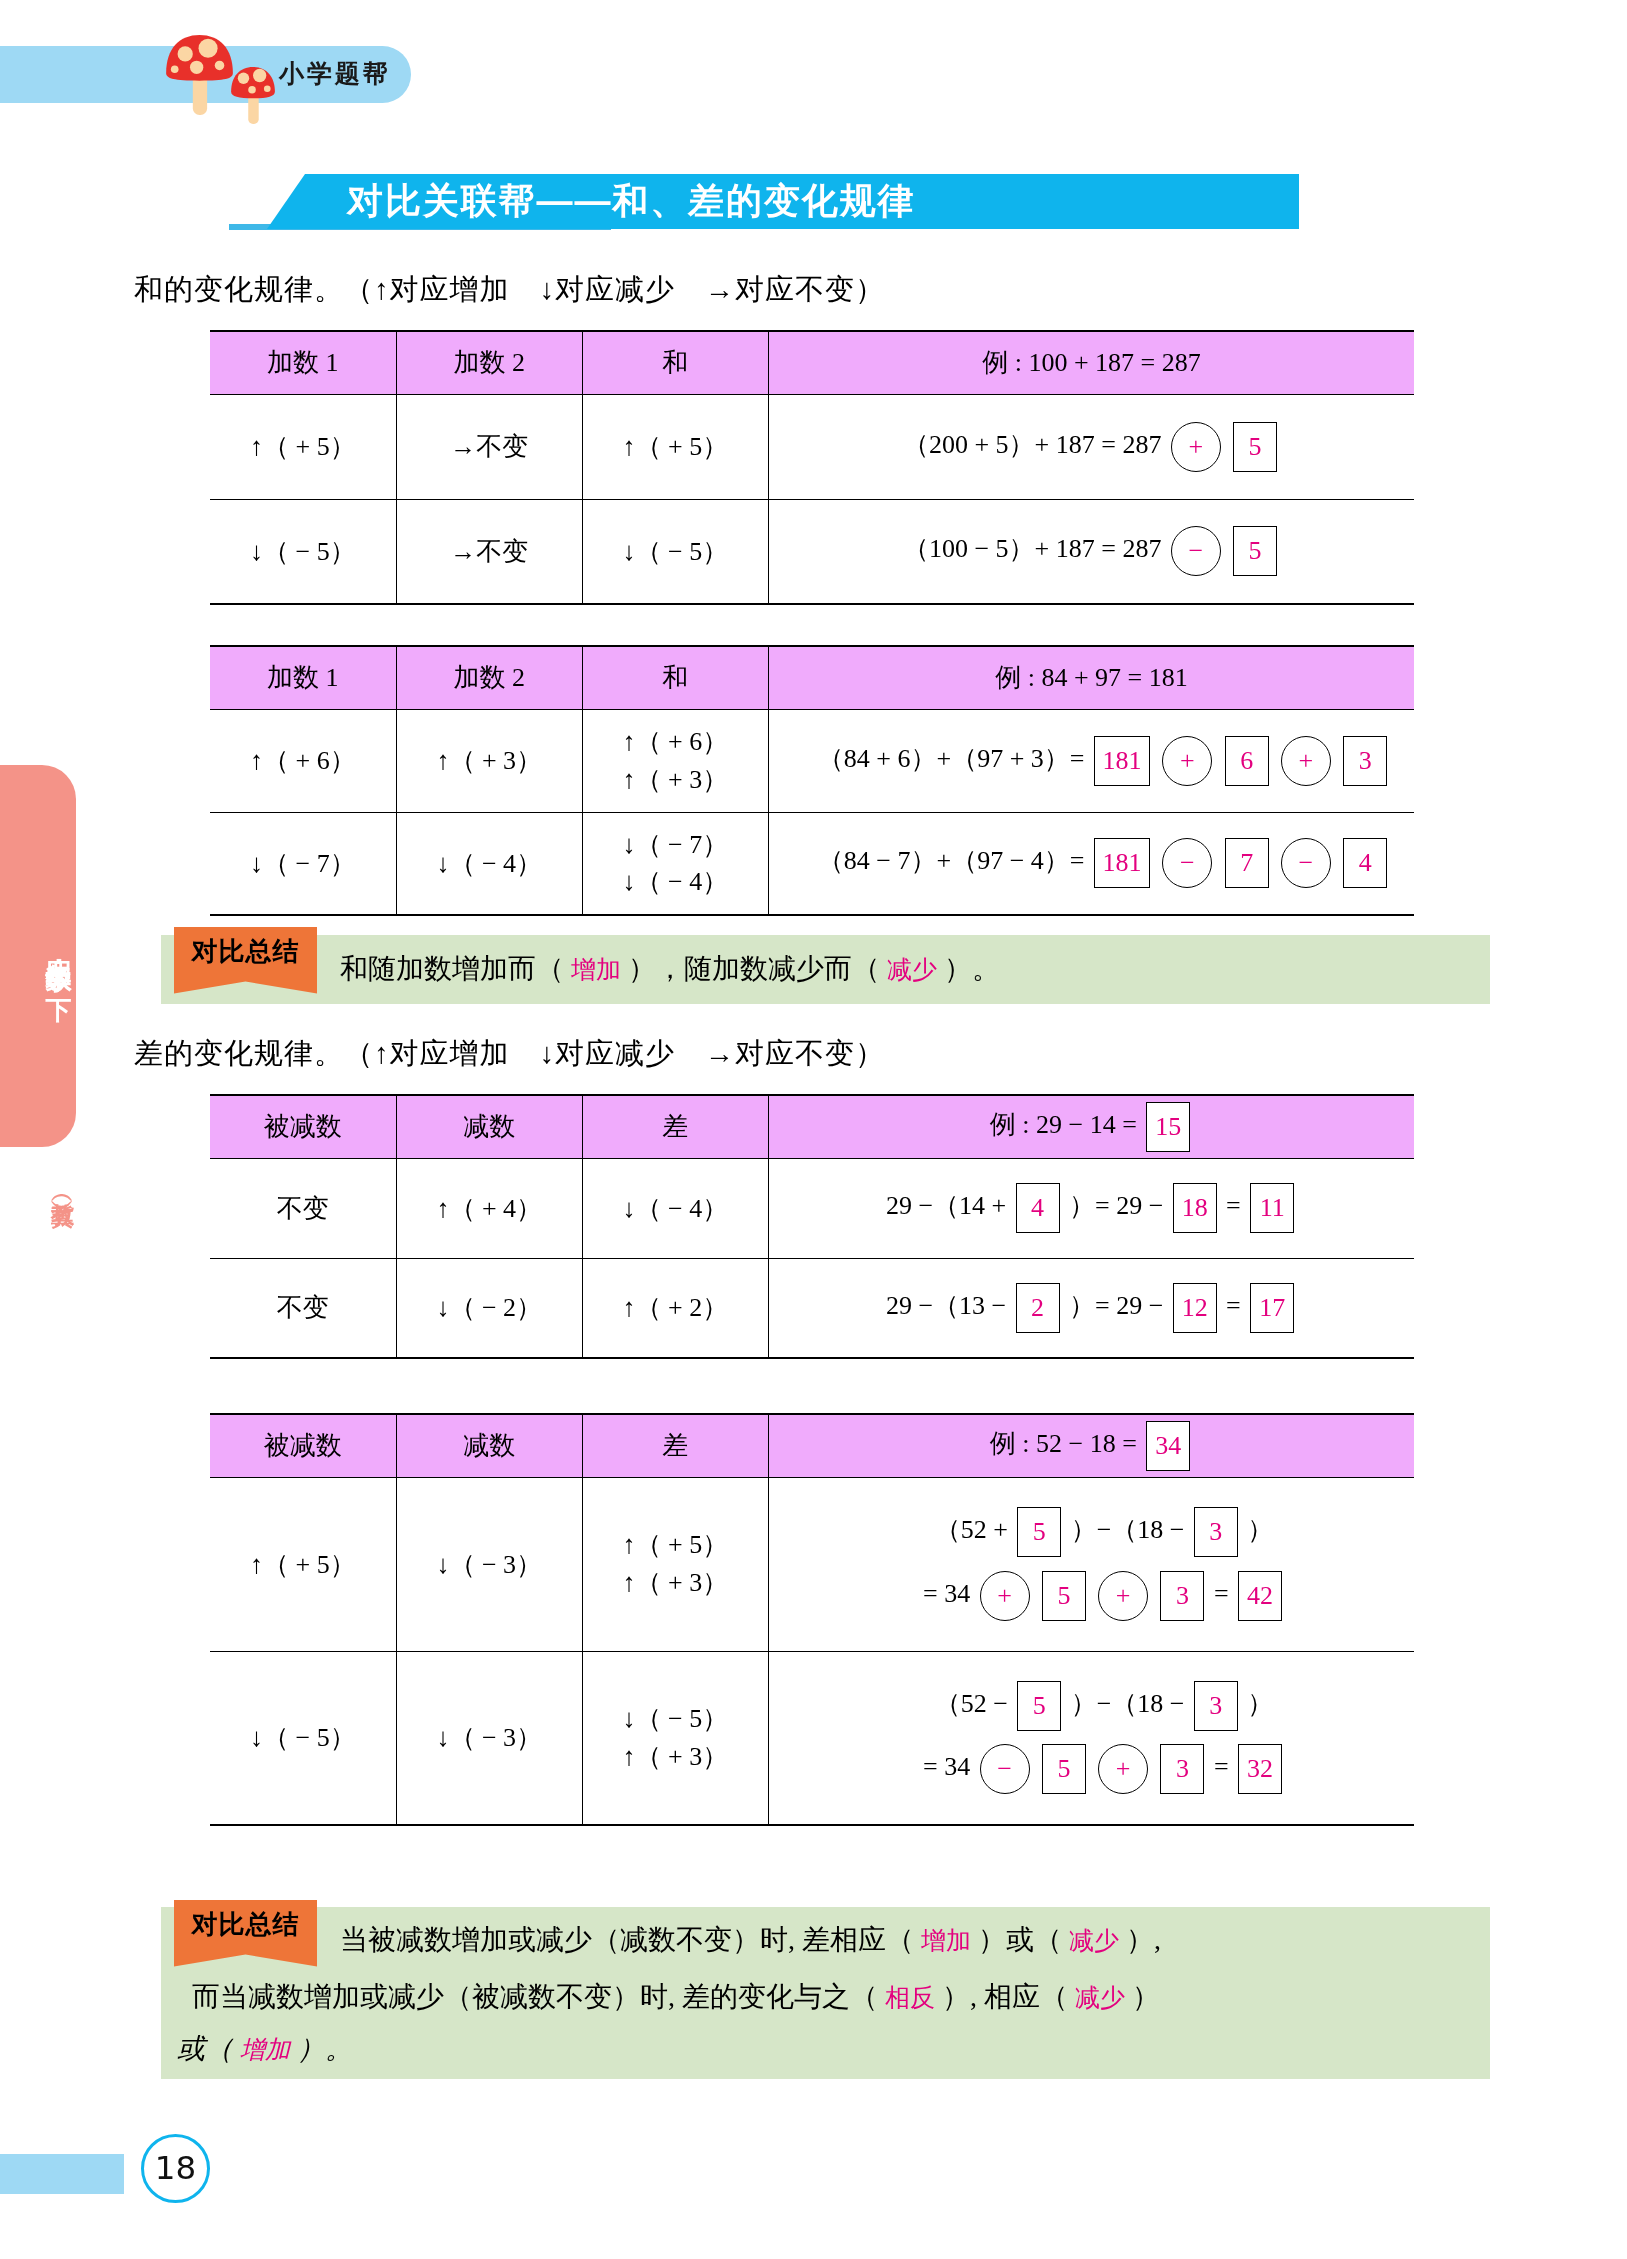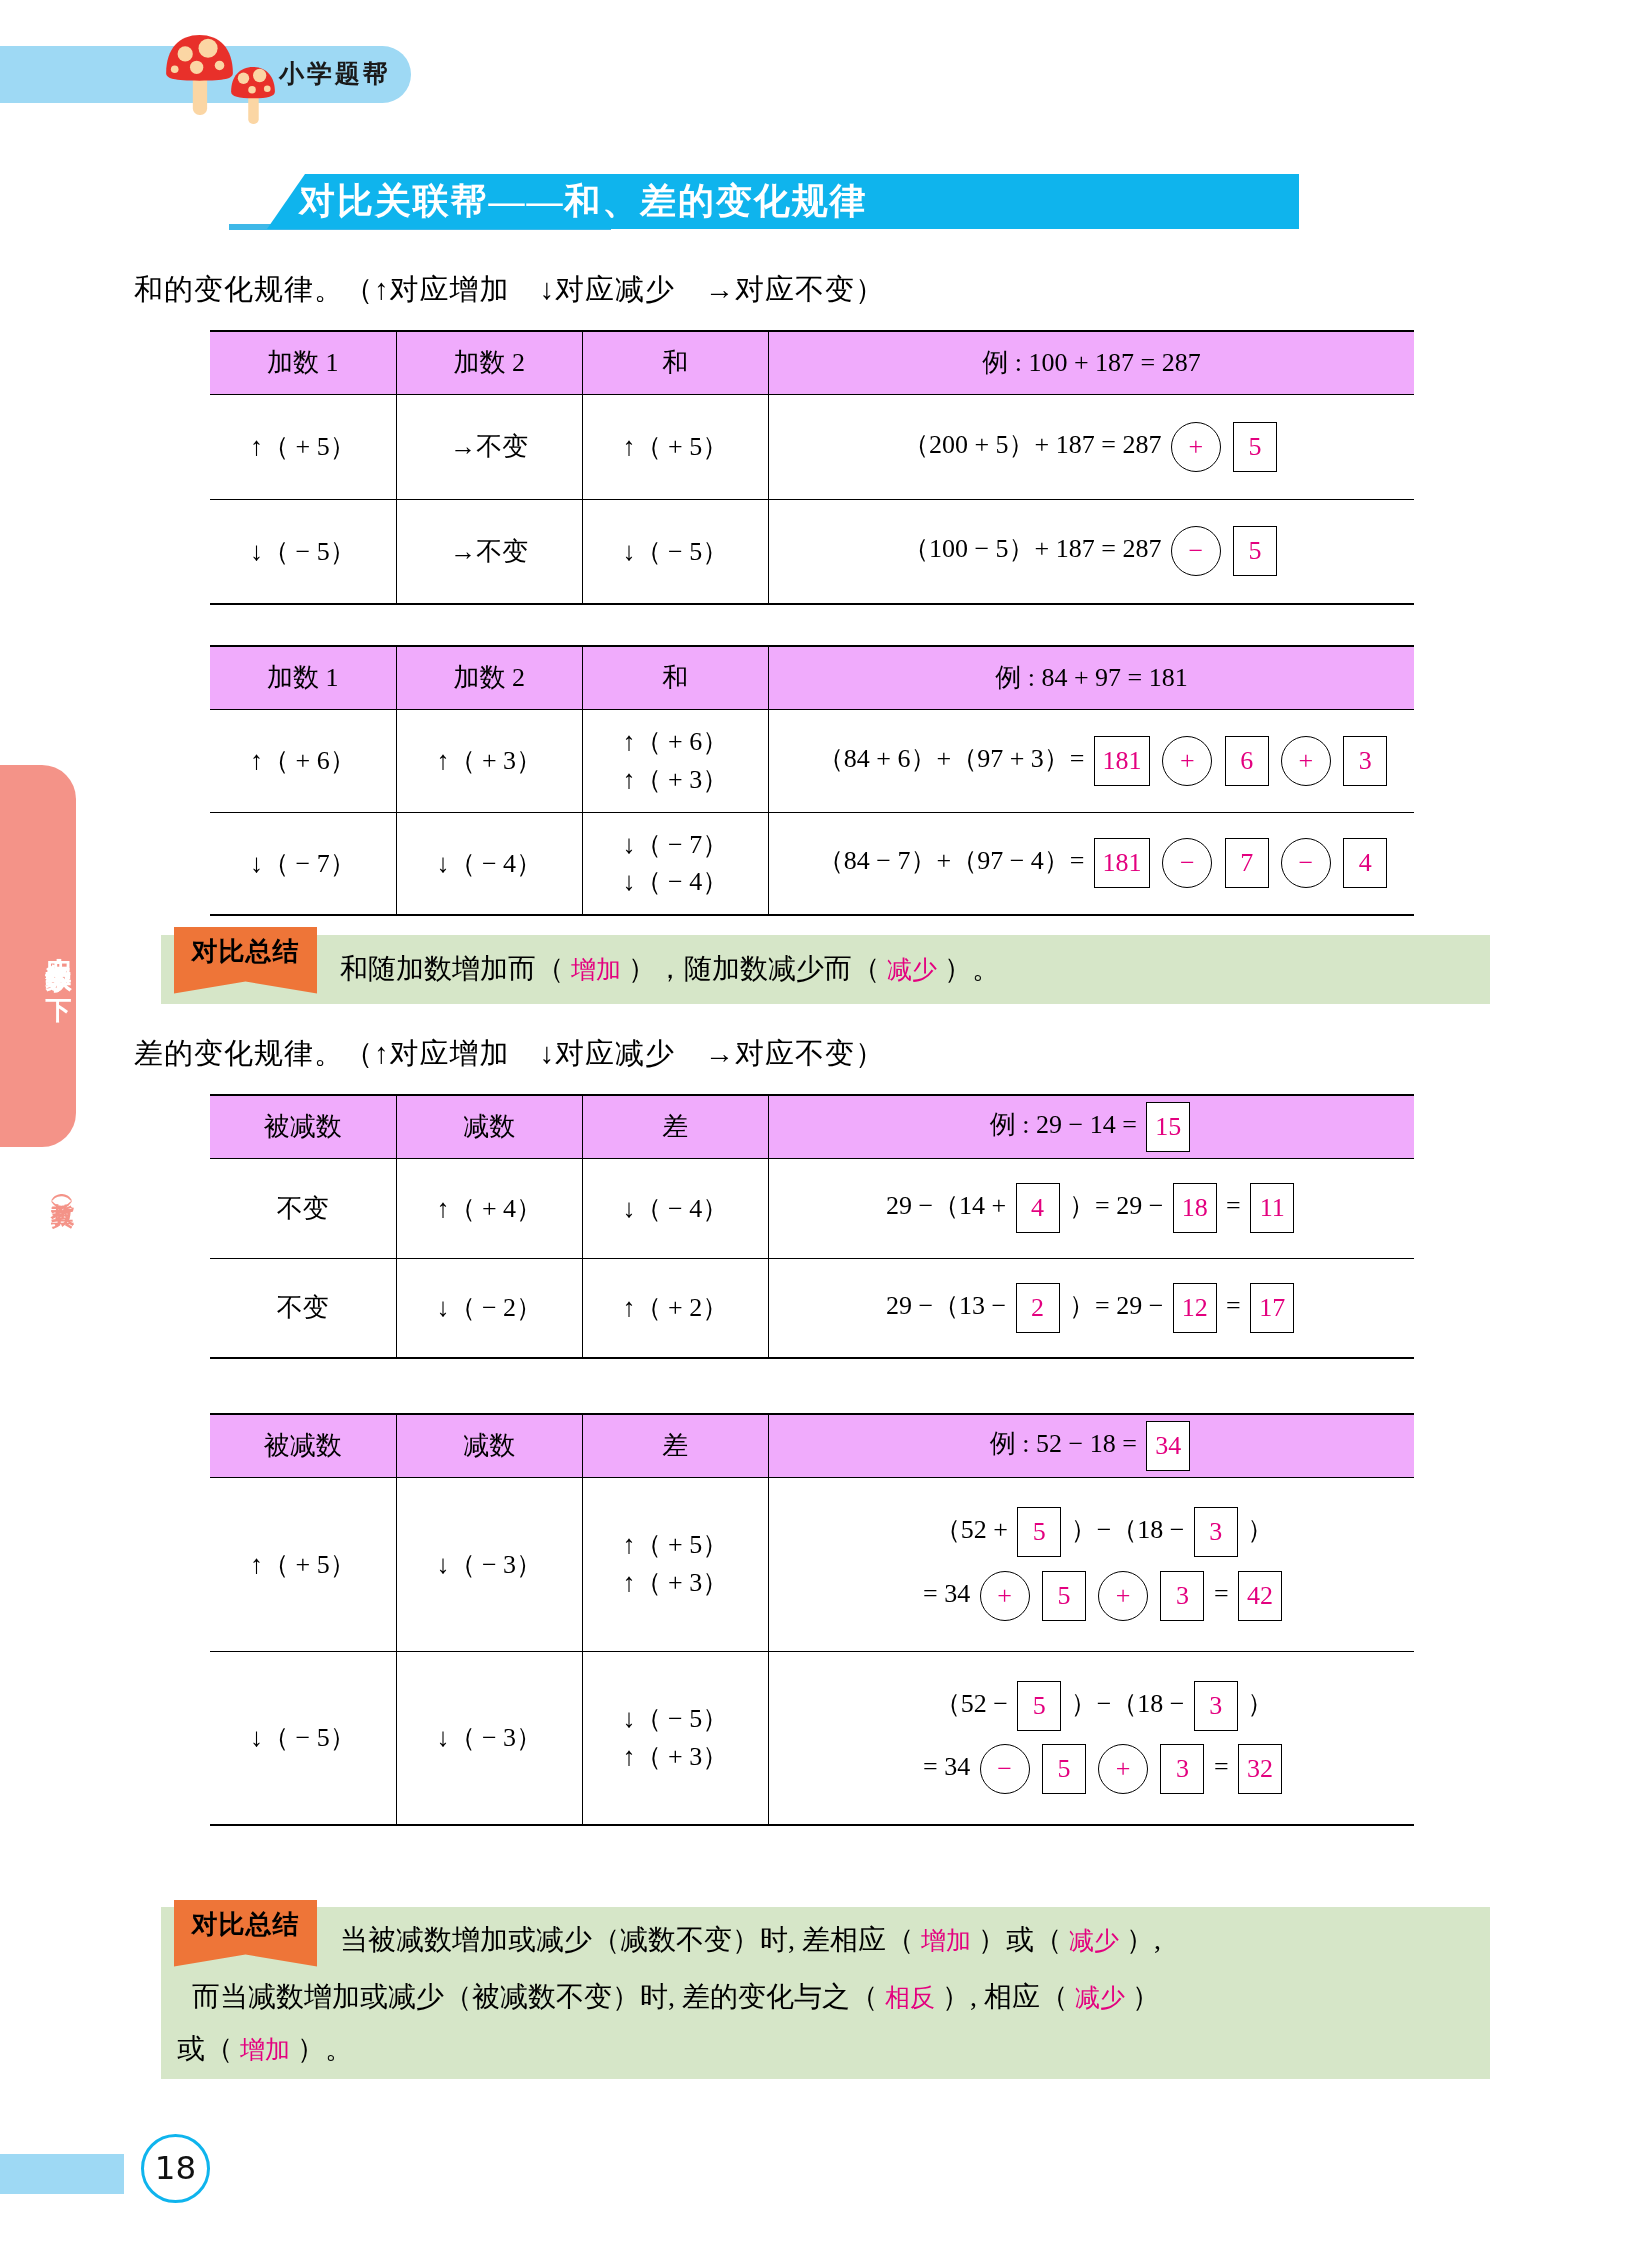--- a/index.html
+++ b/index.html
@@ -61,23 +61,23 @@
     position: absolute;
     left: 0; top: 50px;
     width: 382px; height: 5.7px;
     background: #3eb8e8;
   }
   .title-text {
     color: #ffffff;
     font-size: 36px;
     font-weight: bold;
     letter-spacing: 1.9px;
-    margin-left: 32px;
+    margin-left: 80px;
     white-space: nowrap;
-    font-family: Liberation Serif, serif;
+    font-family: Liberation Sans, sans-serif;
   }
 
   
   .side-tab {
     position: absolute;
     left: 0; top: 765px;
     width: 76px; height: 382px;
     background: #f49388;
     border-top-right-radius: 34px;
     border-bottom-right-radius: 34px;
@@ -469,21 +469,21 @@
   <span class="blank">减少</span>
   <span>）,</span>
 </div>
 <div class="sum-text" style="left:192px; top:1974px; width:1310px; white-space:nowrap;">
   <span>而当减数增加或减少（被减数不变）时, 差的变化与之（</span>
   <span class="blank">相反</span>
   <span>）, 相应（</span>
   <span class="blank">减少</span>
   <span>）</span>
 </div>
-<div class="sum-text" style="left:177px; top:2026px; white-space:nowrap;">
+<div class="sum-text" style="left:177px; top:2026px; white-space:nowrap;font-style:italic;">
   <span>或（</span>
   <span class="blank">增加</span>
   <span>）。</span>
 </div>
 
 <div class="pg-stripe"></div>
 <div class="pg-circle">18</div>
 
 
 </body></html>

